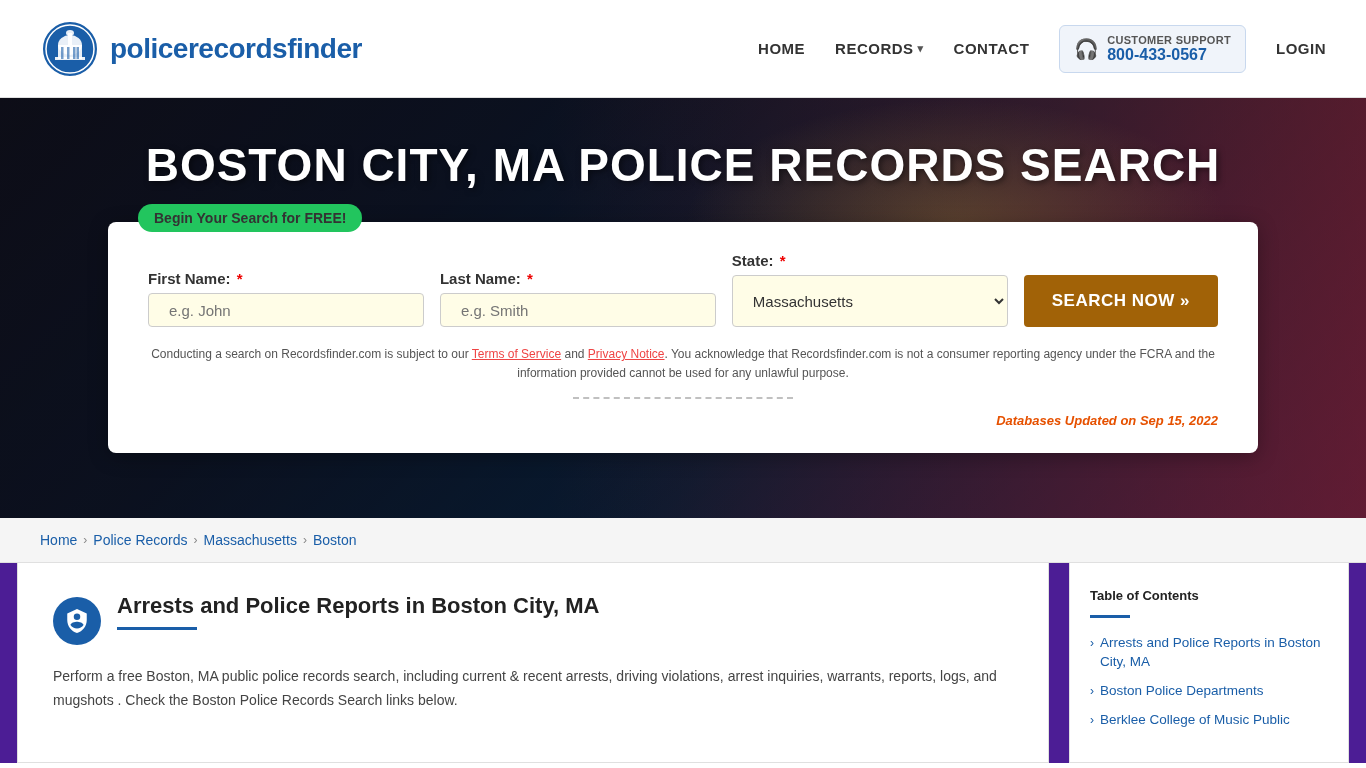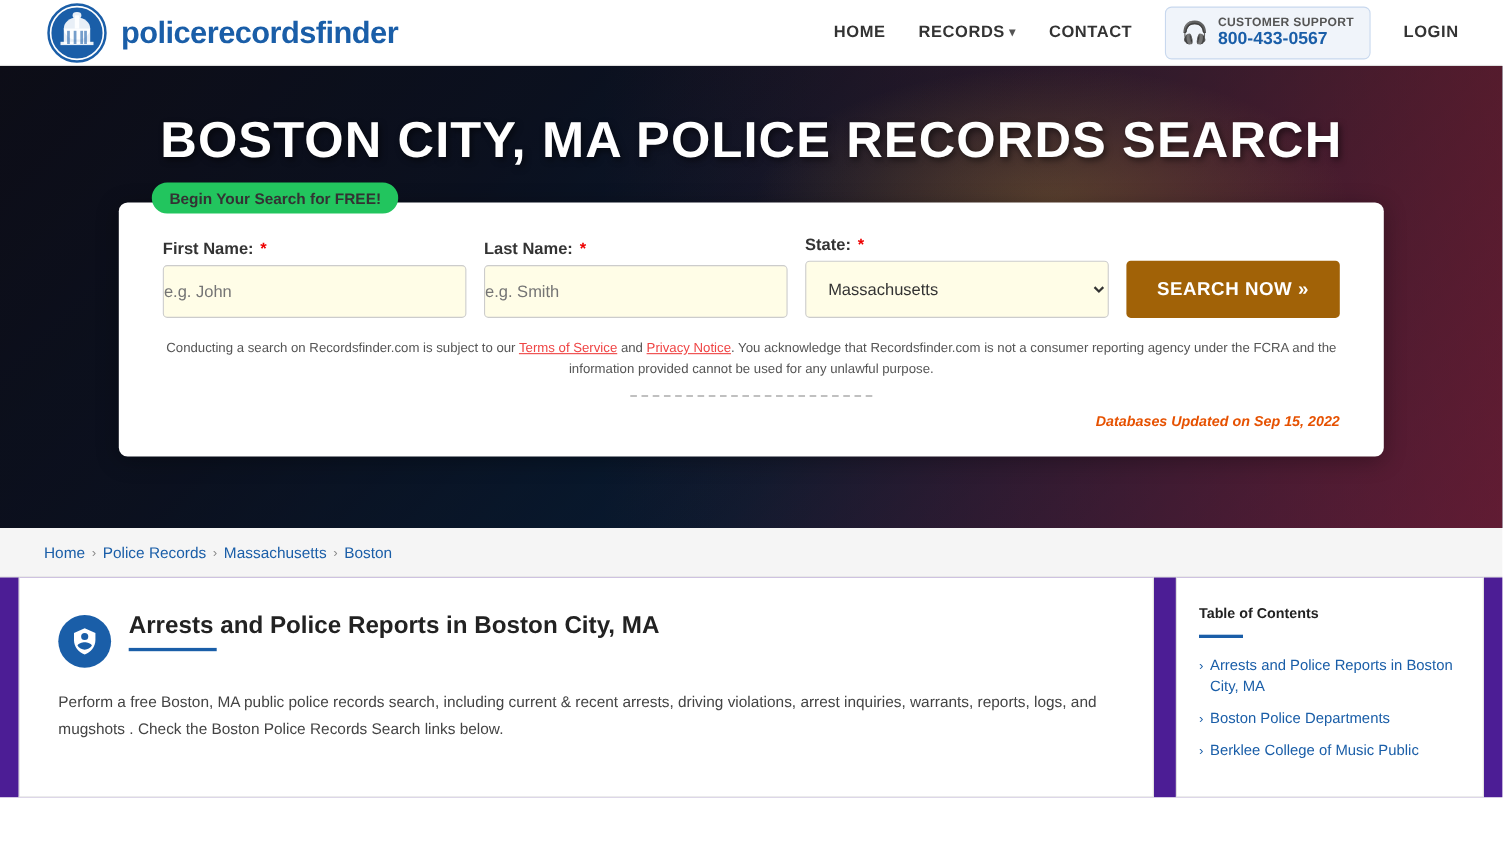--- a/index.html
+++ b/index.html
@@ -6,21 +6,21 @@
     body { font-family: Arial, sans-serif; font-size: 14px; color: #333; background: #fff; }
 
     
     .header {
       display: flex;
       align-items: center;
       justify-content: space-between;
       padding: 10px 40px;
       background: #fff;
       border-bottom: 1px solid #e0e0e0;
-      height: 60px;
+      height: 98px;
     }
     .logo-area {
       display: flex;
       align-items: center;
       gap: 10px;
       text-decoration: none;
     }
     .logo-icon {
       width: 60px;
       height: 60px;
@@ -187,26 +187,26 @@
       color: #333;
       margin-bottom: 6px;
     }
     .required {
       color: #e00;
       margin-left: 2px;
     }
     .form-input {
       border: 1px solid #ccc;
       border-radius: 4px;
-      padding: 12px 0;
+      padding: 12px 20px;
       font-size: 15px;
       color: #999;
       background: #fffde7;
       outline: none;
-      height: 48px;
+      height: 34px;
     }
     .form-select {
       border: 1px solid #ccc;
       border-radius: 4px;
       padding: 12px 16px;
       font-size: 15px;
       color: #333;
       background: #fffde7;
       outline: none;
       height: 52px;

